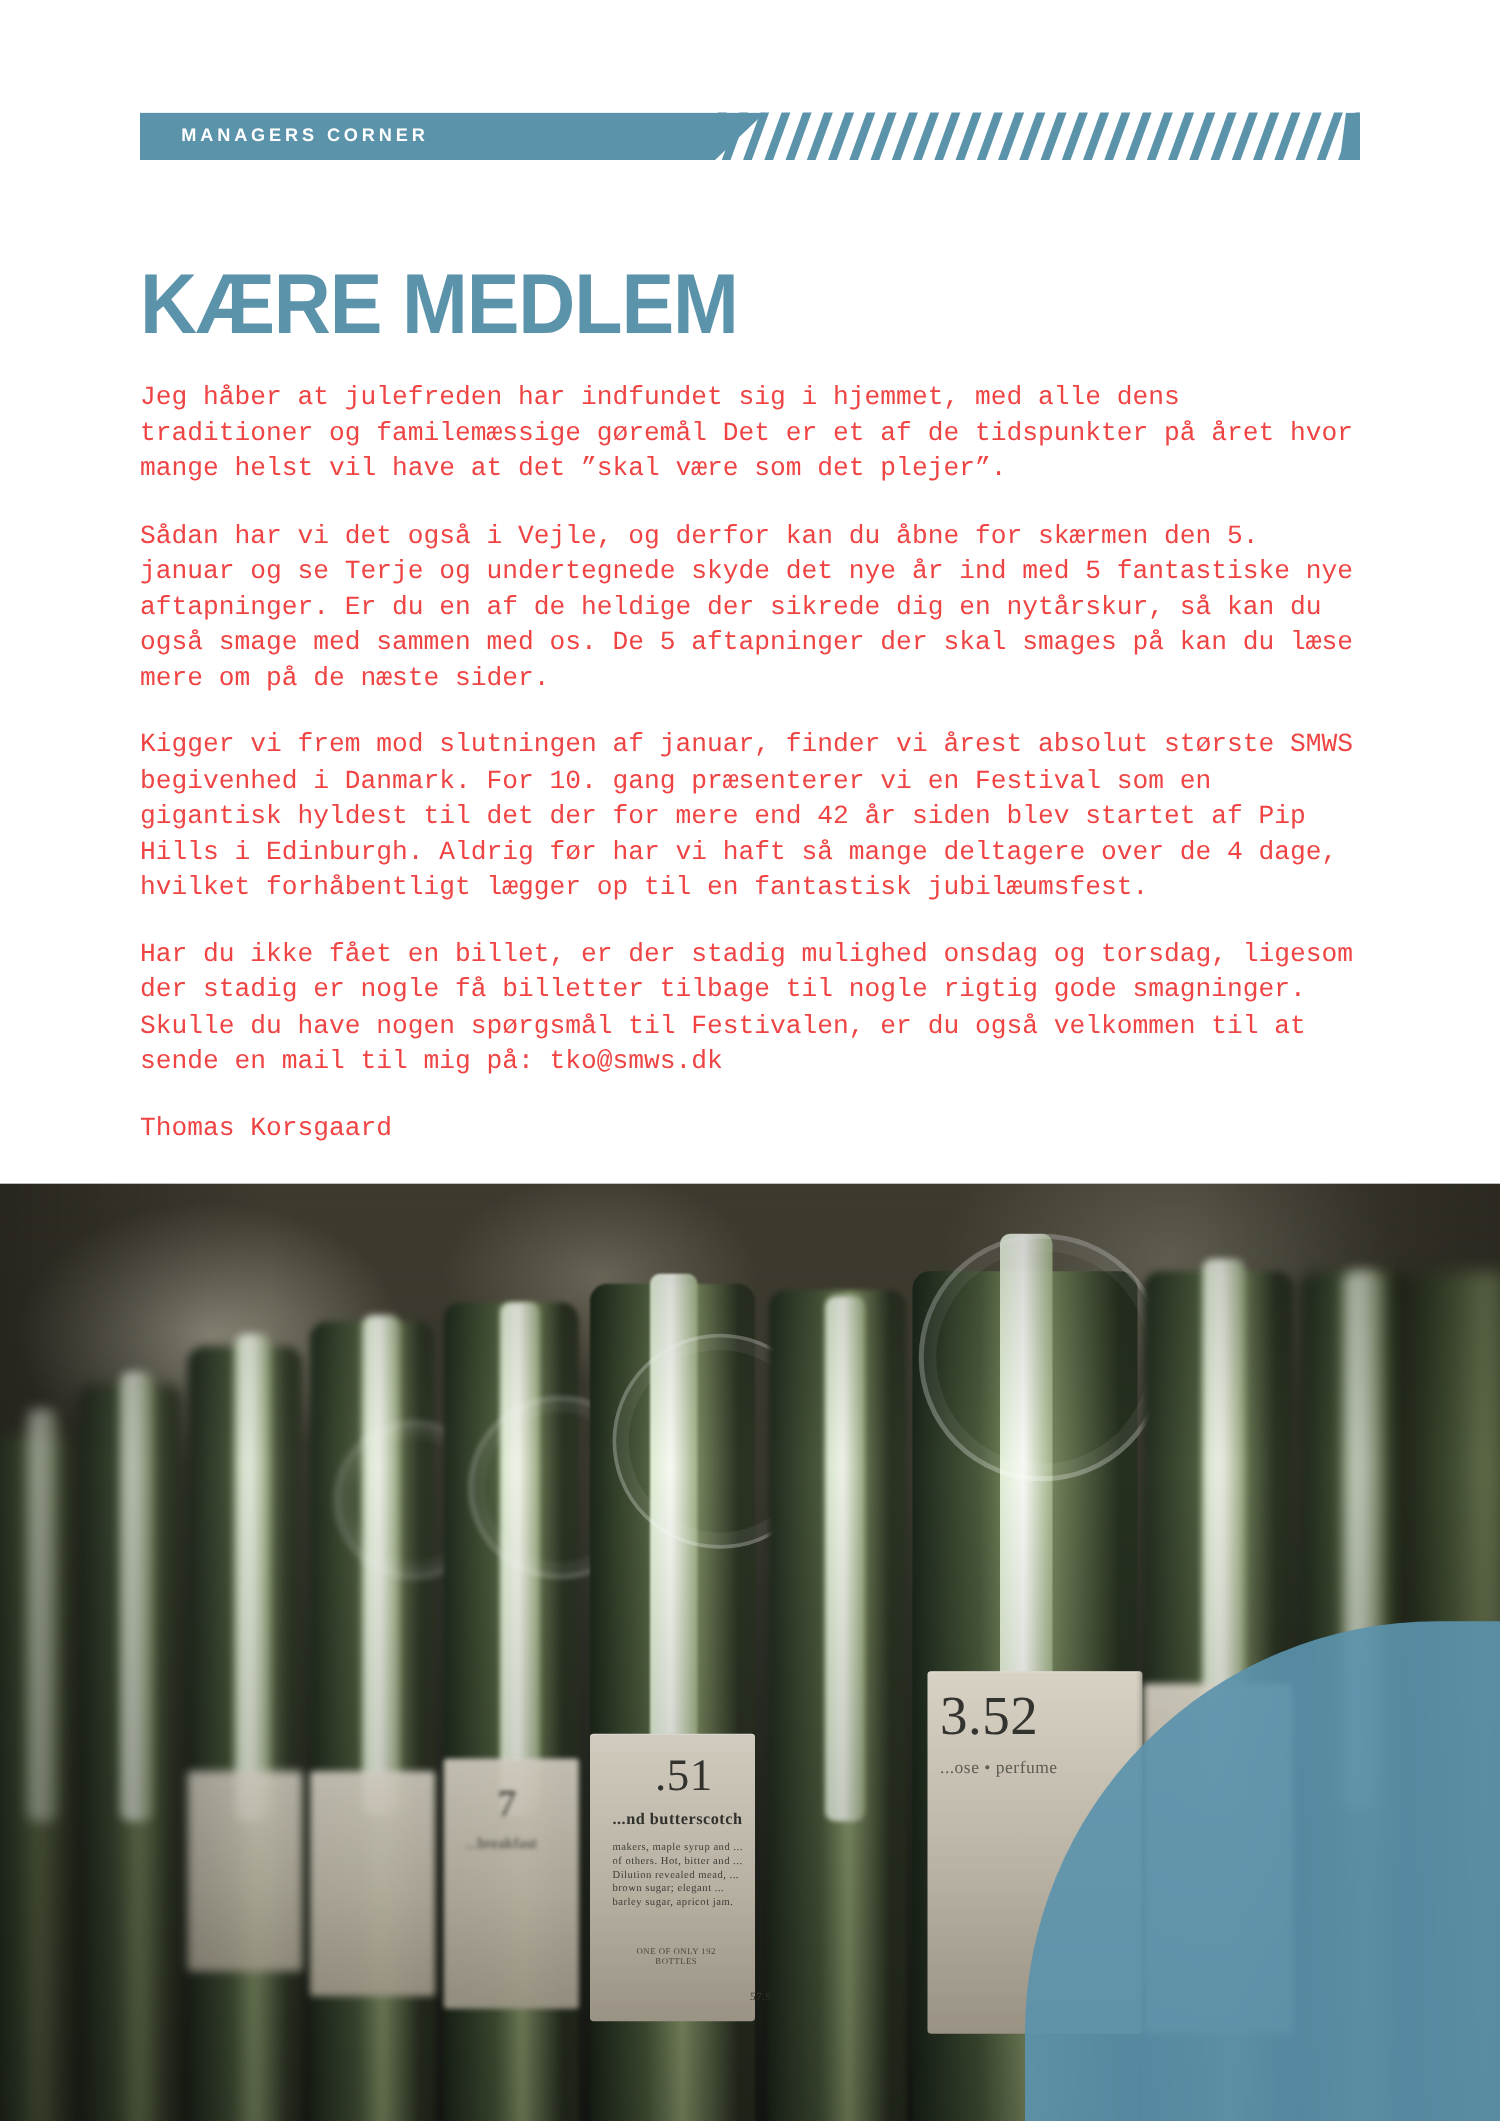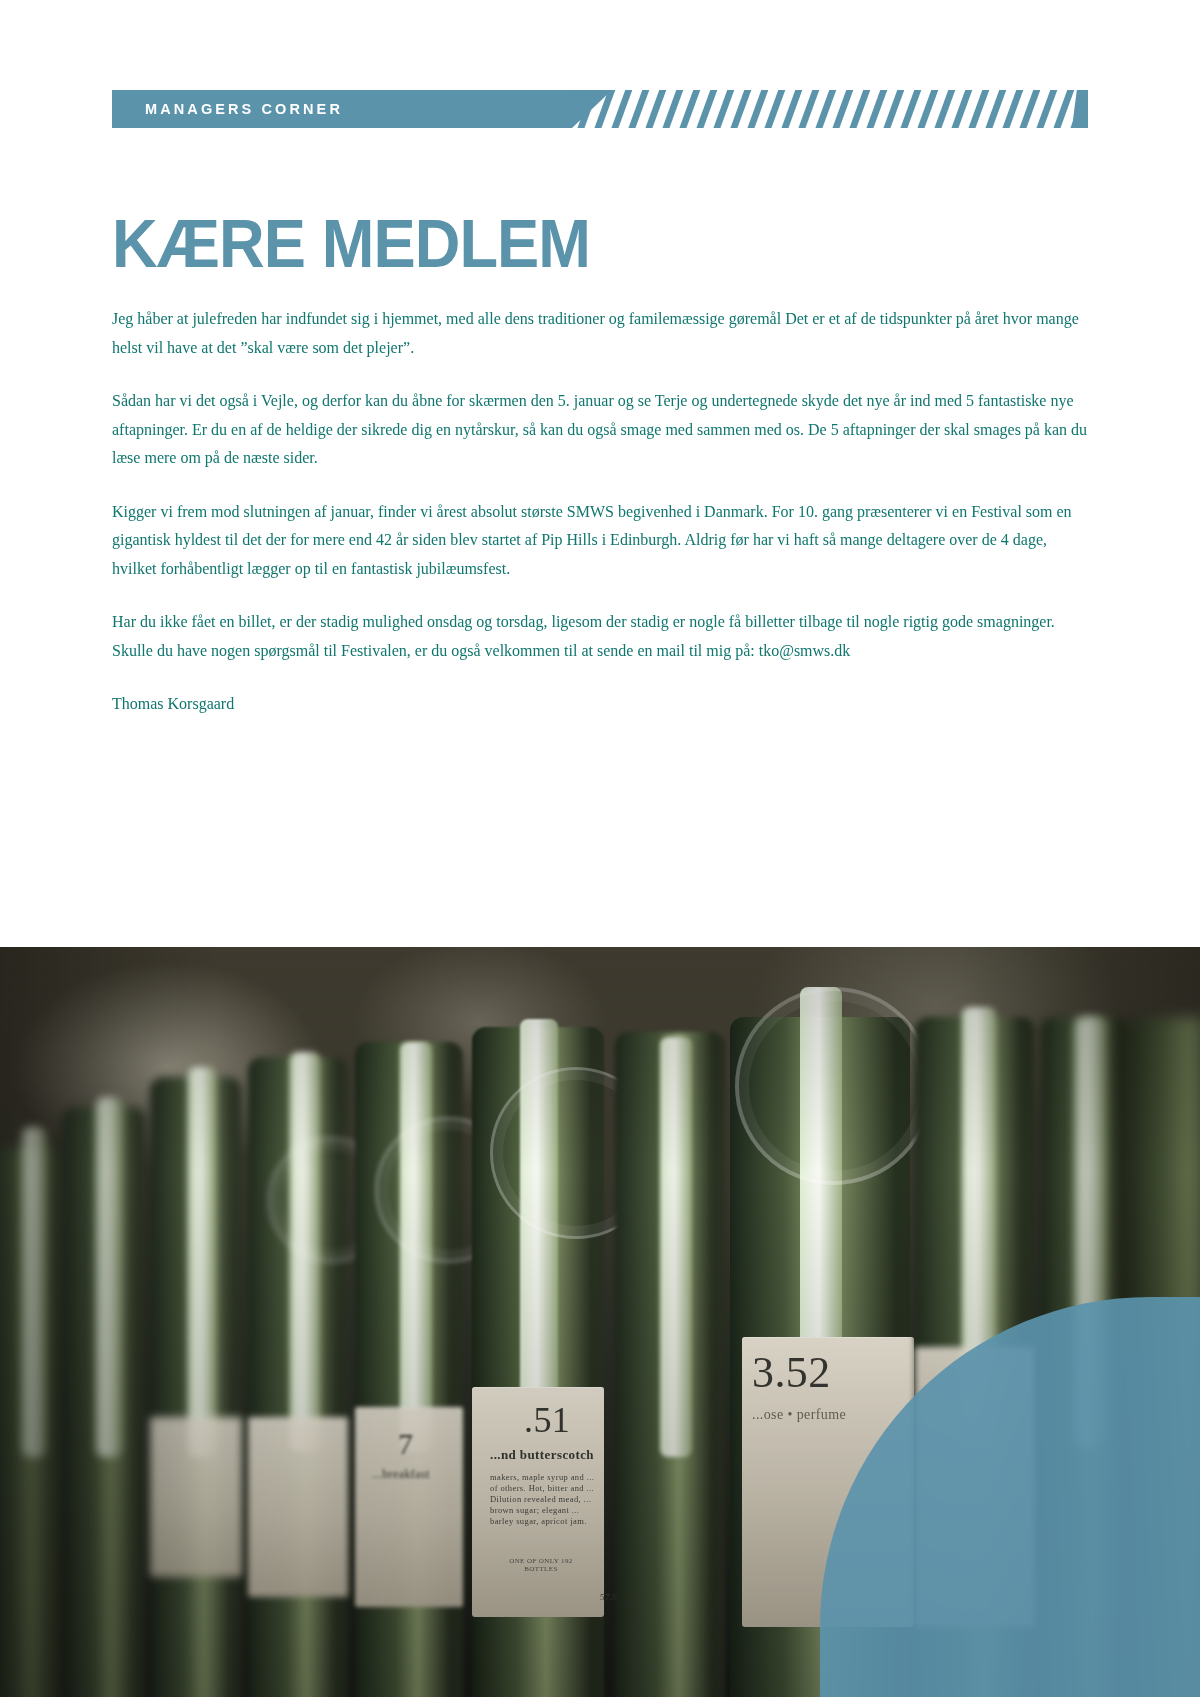--- a/index.html
+++ b/index.html
@@ -92,24 +92,24 @@
 
   
   .body-copy {
     position: absolute;
     left: 112px;
     top: 305px;
     width: 976px;
   }
   .body-copy p {
     margin: 0 0 25px 0;
-    font-family: Liberation Serif, serif;
-    font-size: 16px;
+    font-family: Liberation Mono, monospace;
+    font-size: 21px;
     line-height: 28.5px;
-    color: #0f766e;
+    color: #ef4444;
     text-align: left;
   }
   .body-copy p:last-child {
     margin-bottom: 0;
   }
 
   
   .photo {
     position: absolute;
     left: 0;

